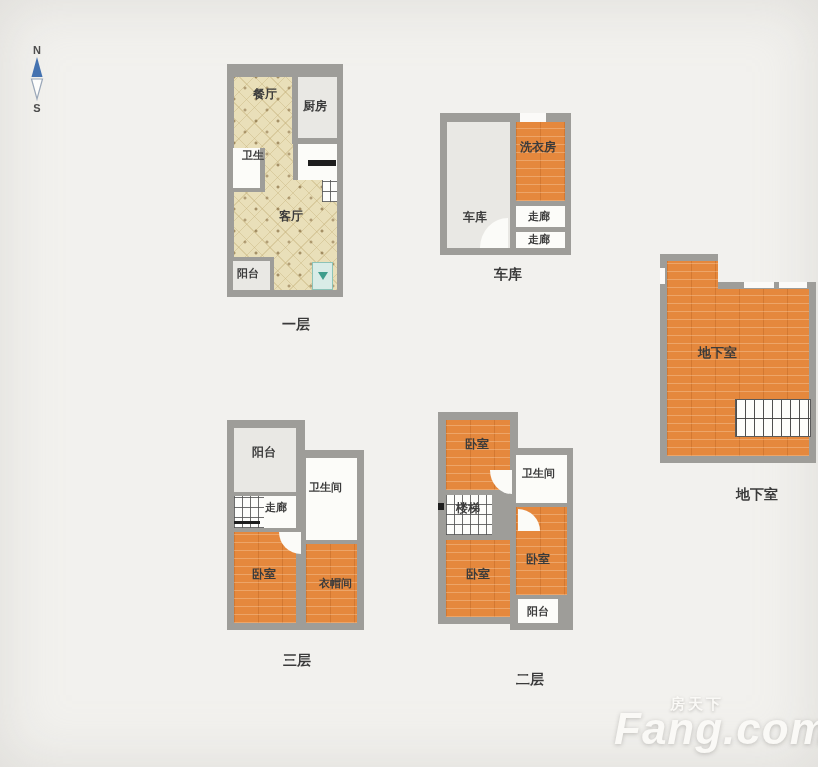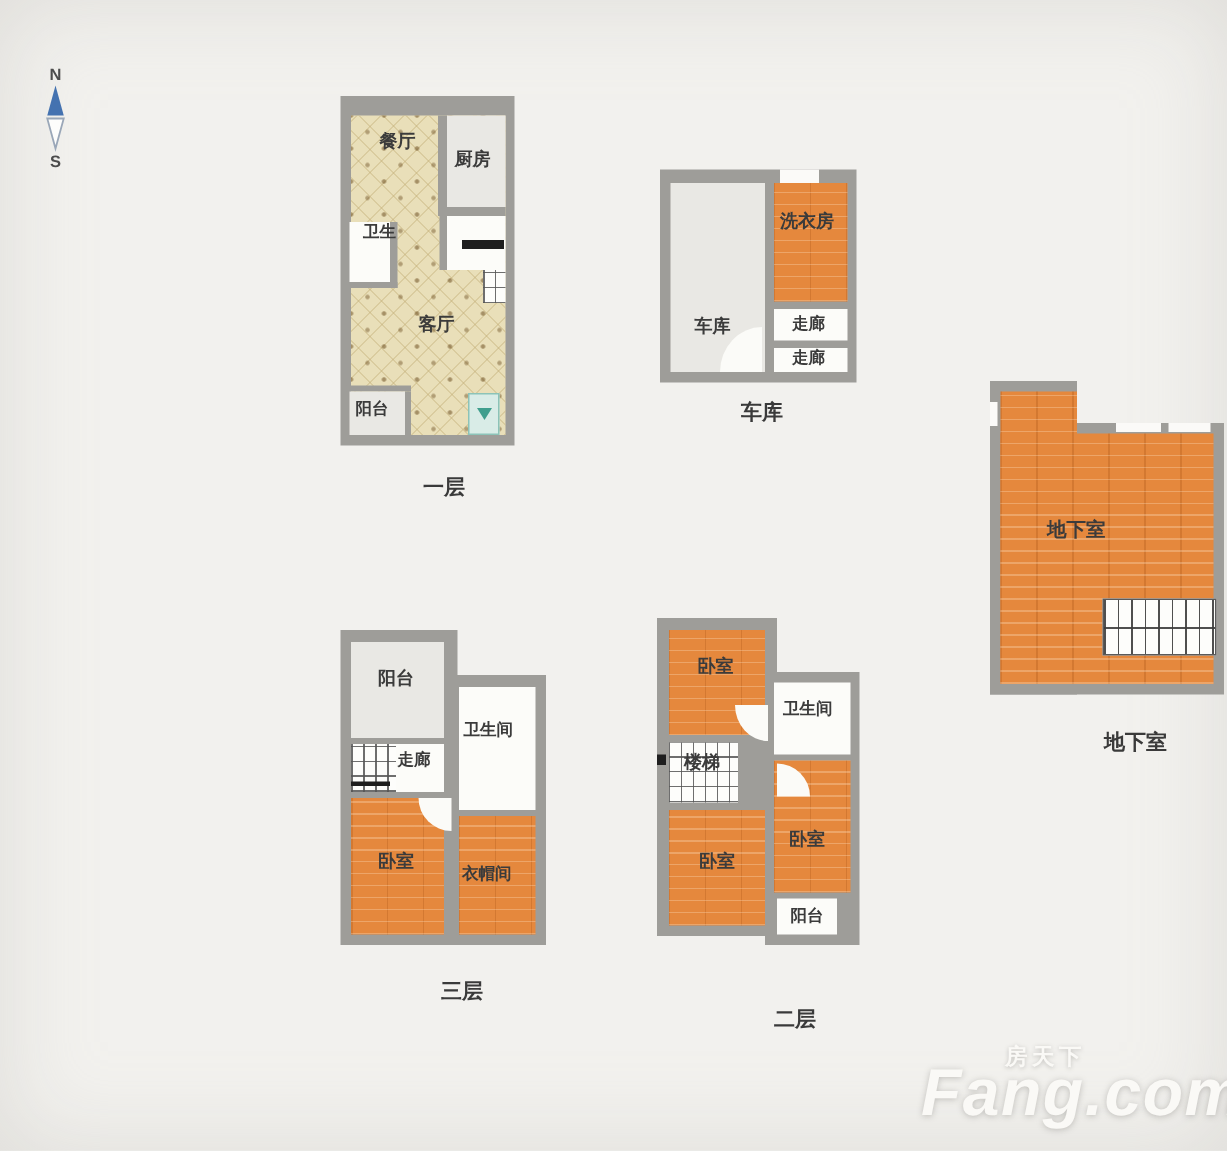--- a/index.html
+++ b/index.html
@@ -122,23 +122,23 @@
     <div class="room stairs" style="left:7px;top:76px;width:30px;height:32px;"></div>
     <div class="blackbar" style="left:7px;top:101px;width:26px;height:3px;"></div>
     <div class="room orange" style="left:7px;top:112px;width:62px;height:91px;"></div>
     <div class="arc" style="left:52px;top:112px;width:22px;height:22px;border-radius:0 0 0 100%;"></div>
     <div class="room whitefloor" style="left:79px;top:38px;width:51px;height:82px;"></div>
     <div class="room orange" style="left:79px;top:124px;width:51px;height:79px;"></div>
     <span class="rlabel" style="left:25px;top:26px;">阳台</span>
     <span class="rlabel sm" style="left:82px;top:62px;">卫生间</span>
     <span class="rlabel sm" style="left:38px;top:82px;">走廊</span>
     <span class="rlabel" style="left:25px;top:148px;">卧室</span>
-    <span class="rlabel sm" style="left:81px;top:158px;">衣帽间</span>
+    <span class="rlabel sm" style="left:92px;top:158px;">衣帽间</span>
   </div>
-  <div class="caption" style="left:278px;top:652px;width:60px;">三层</div>
+  <div class="caption" style="left:267px;top:652px;width:60px;">三层</div>
 
   <div class="plan" style="left:438px;top:410px;width:135px;height:220px;">
     <div class="base" style="left:0;top:2px;width:80px;height:212px;"></div>
     <div class="base" style="left:72px;top:38px;width:63px;height:182px;"></div>
     <div class="room orange" style="left:8px;top:10px;width:64px;height:70px;"></div>
     <div class="room stairs" style="left:8px;top:85px;width:46px;height:40px;"></div>
     <div class="blackbar" style="left:0px;top:93px;width:6px;height:7px;"></div>
     <div class="room orange" style="left:8px;top:130px;width:64px;height:77px;"></div>
     <div class="arc" style="left:52px;top:60px;width:22px;height:24px;border-radius:0 0 0 100%;"></div>
     <div class="room whitefloor" style="left:78px;top:45px;width:51px;height:48px;"></div>

